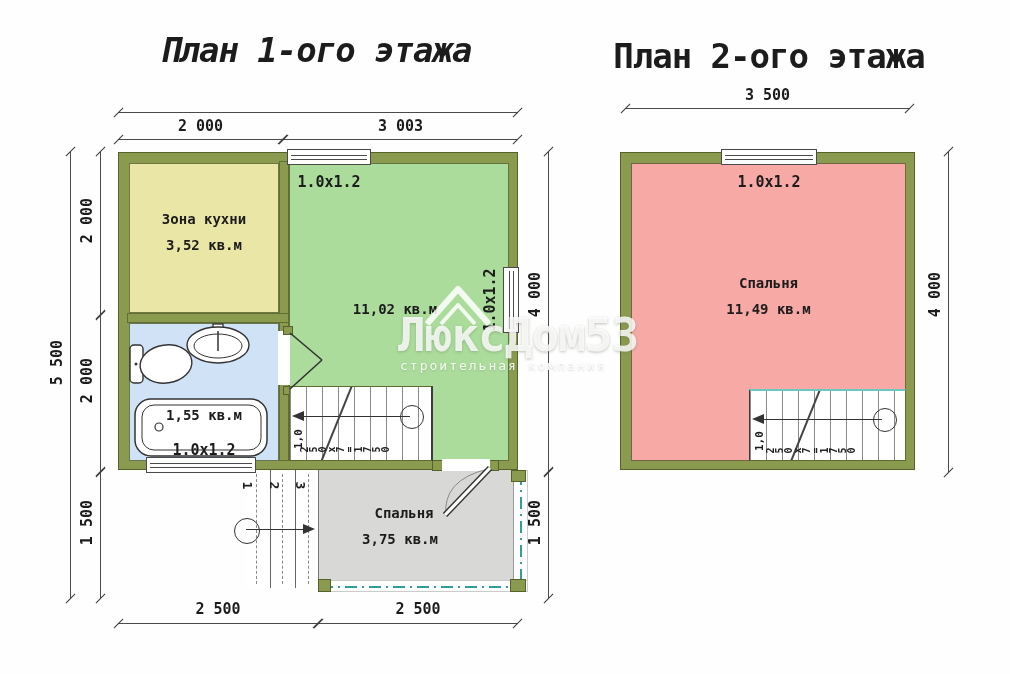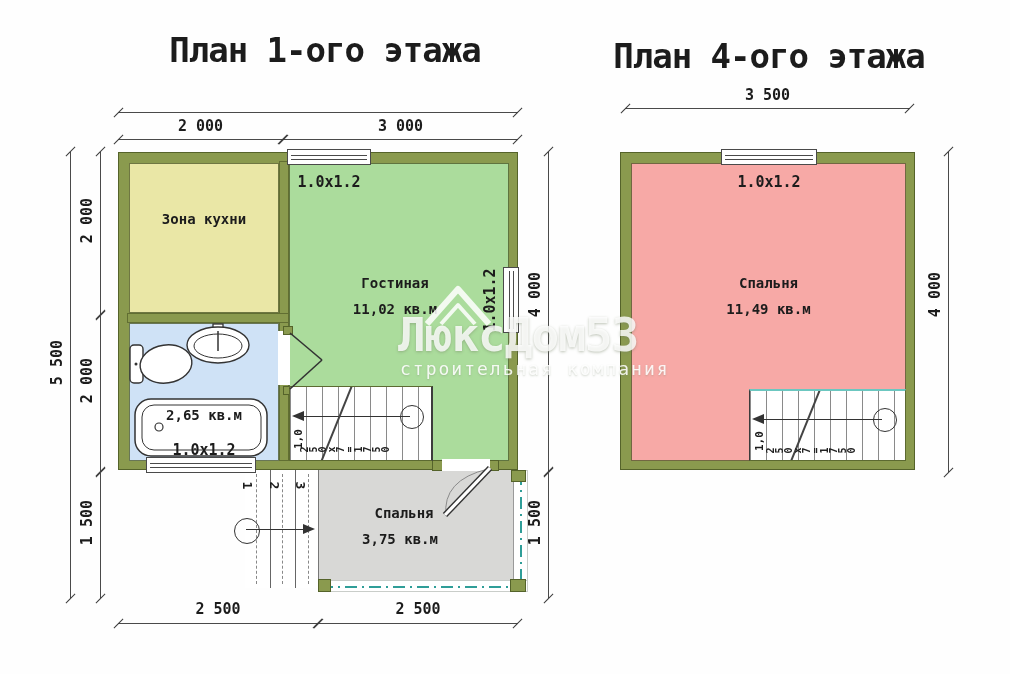--- a/index.html
+++ b/index.html
@@ -38,36 +38,36 @@
   .stair-wlabel{position:absolute;writing-mode:vertical-rl;transform:rotate(180deg);font-size:11px;font-weight:700;z-index:5;}
   .teal-dash-h{position:absolute;background:repeating-linear-gradient(90deg,#2f9e98 0 12px,transparent 12px 17px,#2f9e98 17px 19px,transparent 19px 24px);height:2px;}
   .teal-dash-v{position:absolute;background:repeating-linear-gradient(180deg,#2f9e98 0 12px,transparent 12px 17px,#2f9e98 17px 19px,transparent 19px 24px);width:2px;}
   .band{position:absolute;background:#fff;border:1px solid #c9cdc9;box-sizing:border-box;}
   .corner{position:absolute;background:#8a9a4e;border:1px solid #55632a;box-sizing:border-box;z-index:3;}
   .stepnum{position:absolute;font-size:13px;font-weight:700;transform:rotate(90deg);}
   .dashv{position:absolute;width:0;border-left:1px dashed #888;}
   .solidv{position:absolute;width:1px;background:#666;}
   .watermark-brand{position:absolute;font-size:46px;font-weight:700;color:rgba(255,255,255,.82);
                    text-shadow:0 1px 3px rgba(110,125,95,.45);white-space:nowrap;z-index:20;letter-spacing:-1px;}
-  .watermark-tag{position:absolute;font-size:18px;color:rgba(255,255,255,.88);letter-spacing:2px;
+  .watermark-tag{position:absolute;font-size:13px;color:rgba(255,255,255,.88);letter-spacing:2px;
                  text-shadow:0 1px 2px rgba(120,135,110,.35);white-space:nowrap;z-index:20;}
   svg{position:absolute;overflow:visible;}
 </style>
 </head>
 <body>
 
 <div class="canvas">
 
-  <div class="abs title" style="left:160px;top:30px;width:330px;text-align:center;">План 1-ого этажа</div>
-  <div class="abs title" style="left:606px;top:36px;width:326px;text-align:center;">План 4-ого этажа</div>
+  <div class="abs title" style="left:160px;top:30px;width:330px;font-style:italic;">План 1-ого этажа</div>
+  <div class="abs title" style="left:606px;top:36px;width:326px;text-align:center;">План 2-ого этажа</div>
 
   <div class="dim-h" style="left:118px;top:112px;width:400px;"></div>
   <div class="abs dim-label" style="left:118px;top:117px;width:165px;">2 000</div>
   <div class="dim-h" style="left:118px;top:139px;width:165px;"></div>
-  <div class="abs dim-label" style="left:283px;top:117px;width:235px;">3 000</div>
+  <div class="abs dim-label" style="left:283px;top:117px;width:235px;">3 003</div>
   <div class="dim-h" style="left:283px;top:139px;width:235px;"></div>
 
   <div class="building" style="left:118px;top:152px;width:400px;height:318px;">
 
     <div class="room" style="left:10px;top:10px;width:150px;height:150px;background:#eae7a6;"></div>
     <div class="room" style="left:170px;top:10px;width:220px;height:298px;background:#abdc9c;"></div>
     <div class="room" style="left:10px;top:170px;width:150px;height:138px;background:#cfe2f6;"></div>
 
     <div class="wallpiece" style="left:160px;top:8px;width:10px;height:300px;"></div>
     <div class="wallpiece" style="left:8px;top:160px;width:162px;height:10px;"></div>
@@ -94,23 +94,23 @@
       <div class="diag" style="left:62px;top:-4px;height:86px;transform:rotate(22deg);"></div>
       <span class="chain" style="left:58px;top:8px;height:110px;">250x7=1750</span>
       <span class="stair-wlabel" style="left:2px;top:30px;height:32px;">1,0</span>
     </div>
 
     <div class="window h" style="left:168px;top:-4px;width:84px;height:16px;"></div>
     <div class="window v" style="left:384px;top:114px;width:16px;height:66px;"></div>
     <div class="window h" style="left:27px;top:304px;width:110px;height:16px;"></div>
 
     <div class="room-label" style="left:10px;top:58px;width:150px;">Зона кухни</div>
-    <div class="room-label" style="left:170px;top:122px;width:212px;">Гостиная</div>
+    <div class="room-label" style="left:10px;top:84px;width:150px;">3,52 кв.м</div>
     <div class="room-label" style="left:170px;top:148px;width:212px;">11,02 кв.м</div>
-    <div class="room-label" style="left:10px;top:254px;width:150px;">2,65 кв.м</div>
+    <div class="room-label" style="left:10px;top:254px;width:150px;">1,55 кв.м</div>
     <div class="win-label" style="left:10px;top:288px;width:150px;">1.0x1.2</div>
     <div class="win-label" style="left:168px;top:20px;width:84px;">1.0x1.2</div>
     <div class="win-label" style="left:336px;top:138px;width:70px;transform:rotate(-90deg);">1.0x1.2</div>
   </div>
 
   <svg style="left:288px;top:330px;z-index:6;" width="42" height="62" viewBox="0 0 42 62">
     <line x1="2" y1="3" x2="34" y2="30" stroke="#333" stroke-width="1.6"></line>
     <line x1="2" y1="59" x2="34" y2="30" stroke="#333" stroke-width="1.6"></line>
   </svg>
   <div class="corner" style="left:283px;top:326px;width:10px;height:9px;"></div>

